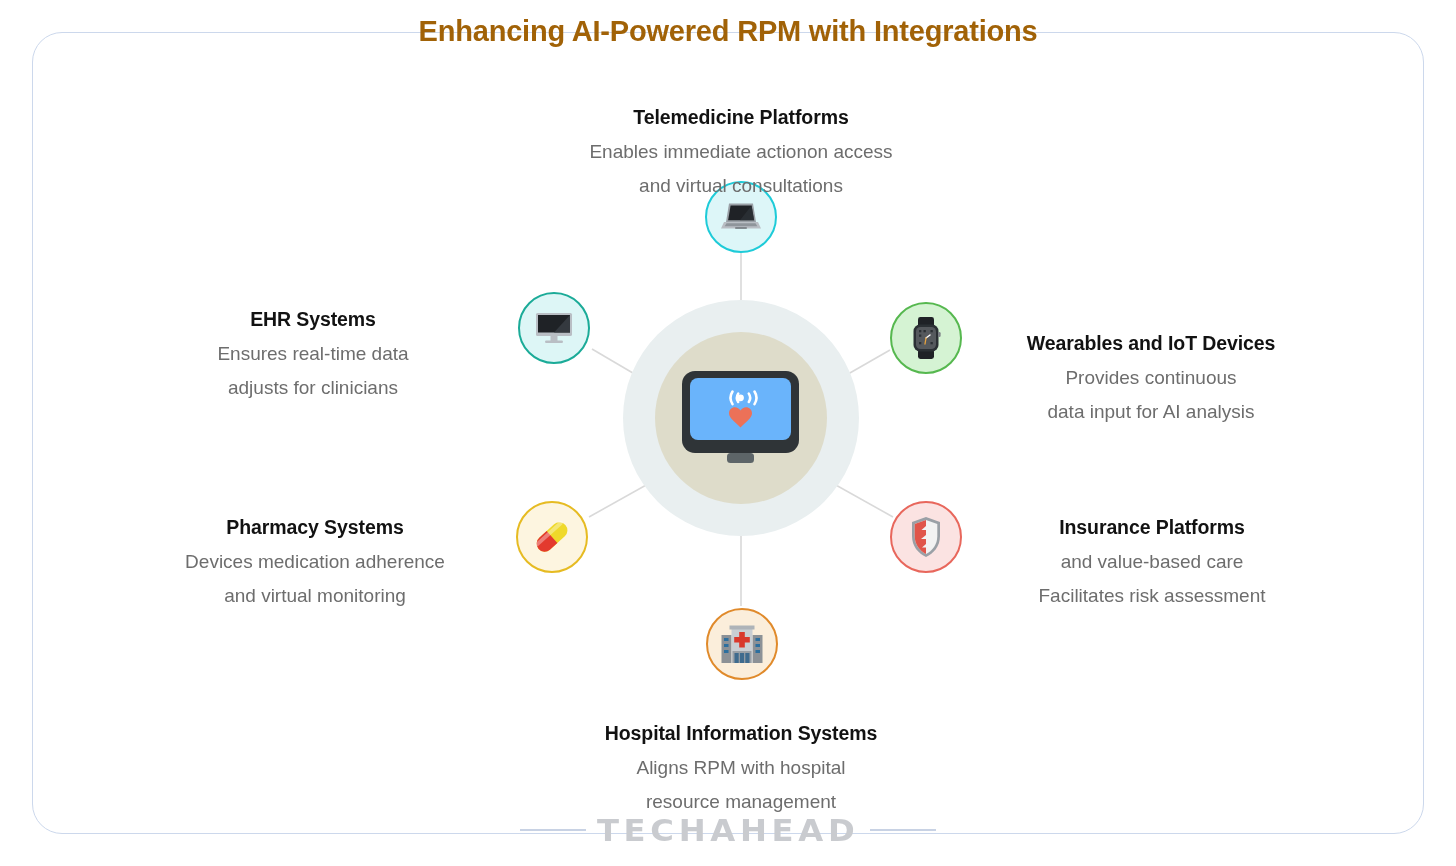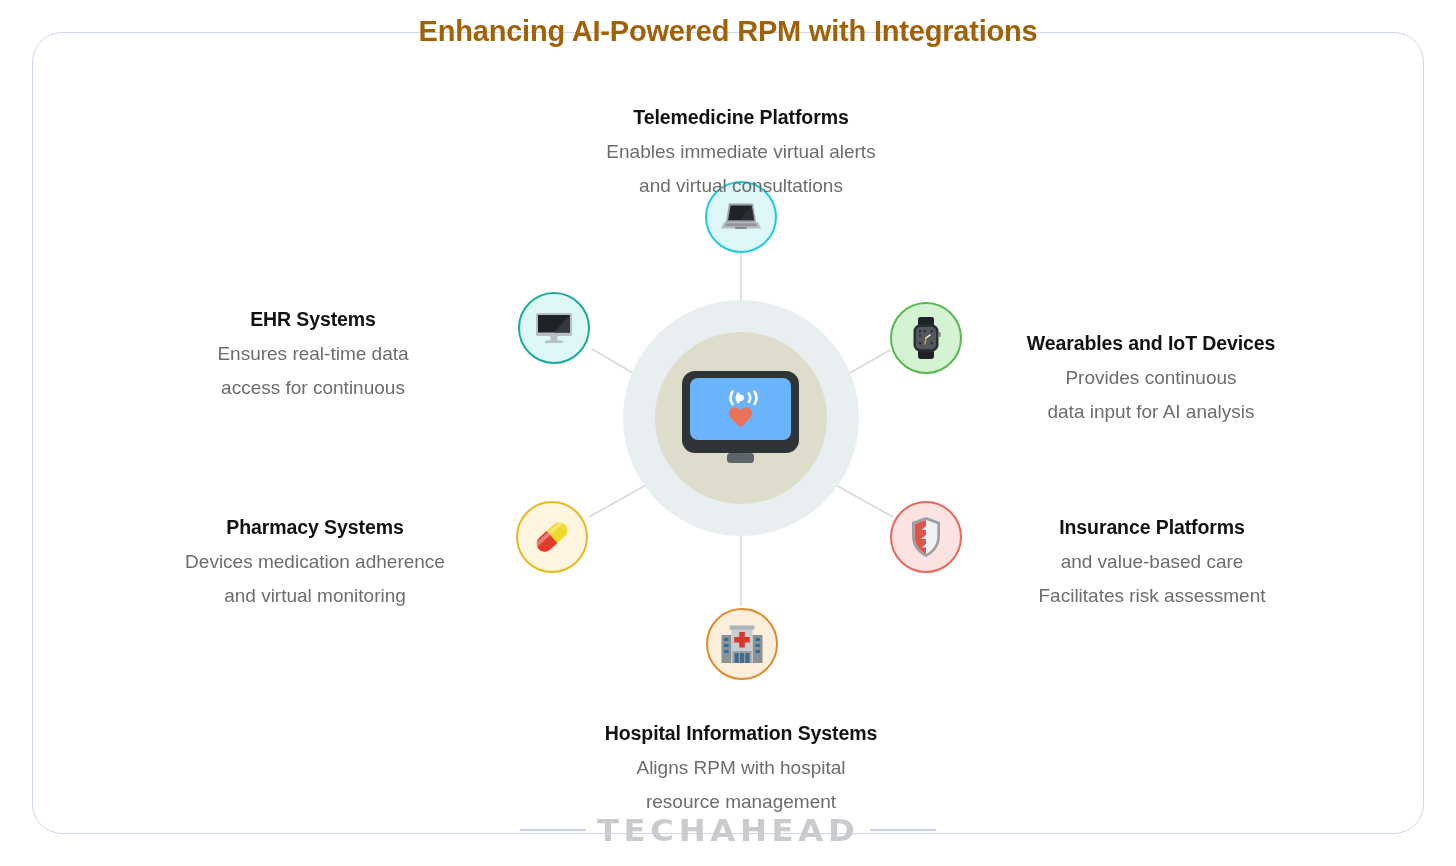--- a/index.html
+++ b/index.html
@@ -275,30 +275,30 @@
             <rect x="19.9" y="29" width="4.2" height="10"></rect>
             <rect x="25.3" y="29" width="4.2" height="10"></rect>
           </g>
         </svg>
       </span>
     </div>
 
     <div class="label" style="left:491px; top:76px; width:500px;">
       <div class="ttl">Telemedicine Platforms</div>
       <div class="desc">
-        <div>Enables immediate virtual alerts</div>
+        <div>Enables immediate actionon access</div>
         <div>and virtual consultations</div>
       </div>
     </div>
 
     <div class="label" style="left:73px; top:278px; width:480px;">
       <div class="ttl">EHR Systems</div>
       <div class="desc">
         <div>Ensures real-time data</div>
-        <div>access for continuous</div>
+        <div>adjusts for clinicians</div>
       </div>
     </div>
 
     <div class="label" style="left:910px; top:302px; width:482px;">
       <div class="ttl">Wearables and IoT Devices</div>
       <div class="desc">
         <div>Provides continuous</div>
         <div>data input for AI analysis</div>
       </div>
     </div>

